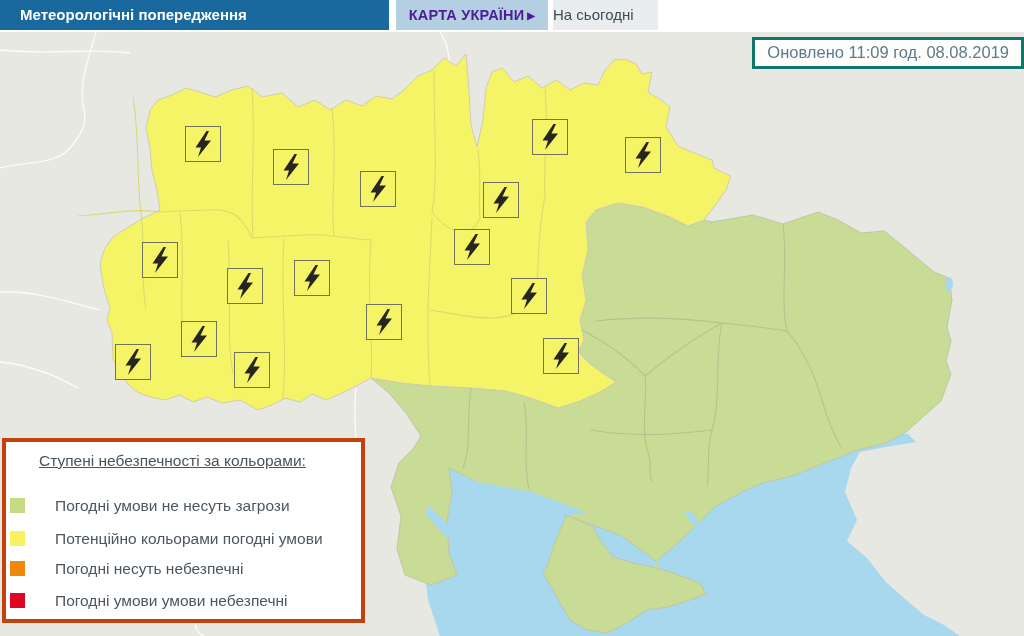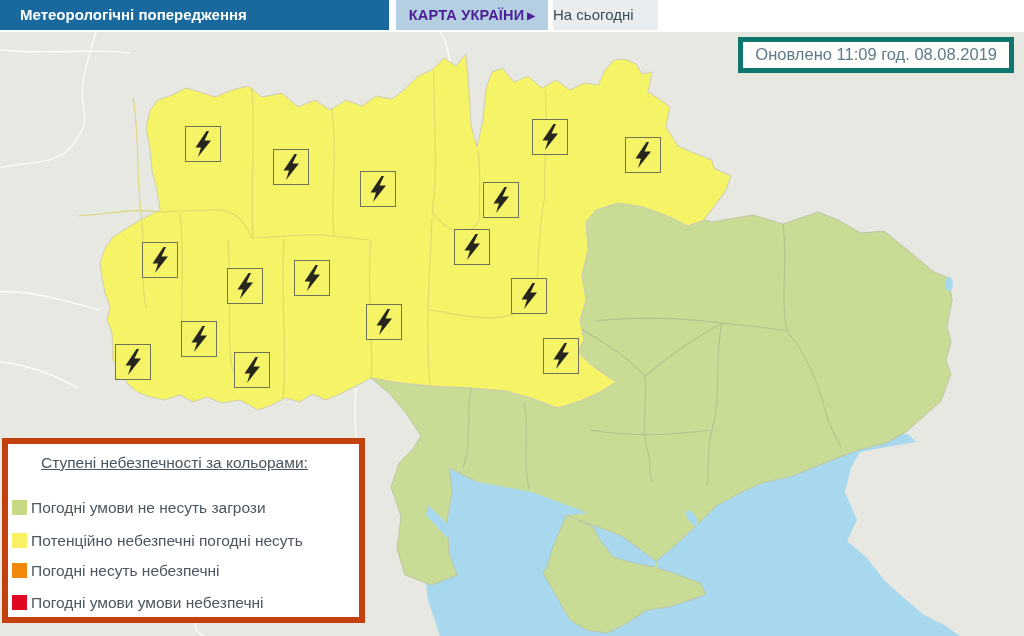--- a/index.html
+++ b/index.html
@@ -9,29 +9,29 @@
   .header{position:absolute;top:0;left:0;width:1024px;height:16px;background:#fff;}
   .tab{position:absolute;top:0;height:30px;line-height:30px;font-size:15px;white-space:nowrap;}
   .tab-active{left:0;width:389px;background:#19699e;color:#ffffff;font-weight:bold;padding-left:20px;box-sizing:border-box;}
   .tab-map{left:396px;width:152px;background:#b4cfe2;color:#4c1d95;font-weight:bold;text-align:center;font-size:14.5px;letter-spacing:.2px;}
   .tab-map .arrow{font-size:10px;vertical-align:1px;margin-left:3px;}
   .tab-today{left:553px;width:105px;background:#e9edf0;color:#3d4c55;text-align:left;}
   
   .map-wrap{position:absolute;top:32px;left:0;width:1024px;height:604px;background:#e8e8e2;}
   .map-wrap svg{display:block;}
   
-  .updated{position:absolute;top:37px;right:10px;background:#fdfdfb;border:5px solid #0f766e;
+  .updated{position:absolute;top:37px;right:0;background:#fdfdfb;border:3px solid #0f766e;
            color:#5e7b8a;font-size:16.5px;padding:3px 12px 4px 12px;}
   
   .legend{position:absolute;left:2px;top:438px;width:363px;height:185px;background:#ffffff;
-          border:6px solid #c2410c;box-sizing:border-box;}
+          border:4px solid #c2410c;box-sizing:border-box;}
   .legend-title{position:absolute;top:10px;left:33px;font-size:15.5px;color:#47555f;text-decoration:underline;}
   .legend-row{position:absolute;left:0;height:18px;}
   .legend-swatch{position:absolute;left:4px;top:0;width:15px;height:15px;}
-  .legend-label{position:absolute;left:23px;top:-1px;font-size:15.5px;color:#4b5660;white-space:nowrap;}
+  .legend-label{position:absolute;left:49px;top:-1px;font-size:15.5px;color:#4b5660;white-space:nowrap;}
   .lr0{top:56px}.lr1{top:89px}.lr2{top:119px}.lr3{top:151px}
 </style>
 </head>
 <body>
 
 <div class="header">
   <div class="tab tab-active">Метеорологічні попередження</div>
   <div class="tab tab-map"><span>КАРТА УКРАЇНИ</span><span class="arrow">▶</span></div>
   <div class="tab tab-today">На сьогодні</div>
 </div>
@@ -150,21 +150,21 @@
 <div class="updated">Оновлено 11:09 год. 08.08.2019</div>
 
 <div class="legend">
   <div class="legend-title">Ступені небезпечності за кольорами:</div>
   <div class="legend-row lr0">
     <span class="legend-swatch" style="background: rgb(197, 218, 130);"></span>
     <span class="legend-label">Погодні умови не несуть загрози</span>
   </div>
   <div class="legend-row lr1">
     <span class="legend-swatch" style="background: rgb(248, 242, 98);"></span>
-    <span class="legend-label">Потенційно небезпечні погодні несуть</span>
+    <span class="legend-label">Потенційно кольорами погодні умови</span>
   </div>
   <div class="legend-row lr2">
     <span class="legend-swatch" style="background: rgb(240, 136, 12);"></span>
     <span class="legend-label">Погодні несуть небезпечні</span>
   </div>
   <div class="legend-row lr3">
     <span class="legend-swatch" style="background: rgb(223, 7, 33);"></span>
     <span class="legend-label">Погодні умови умови небезпечні</span>
   </div>
 </div>

